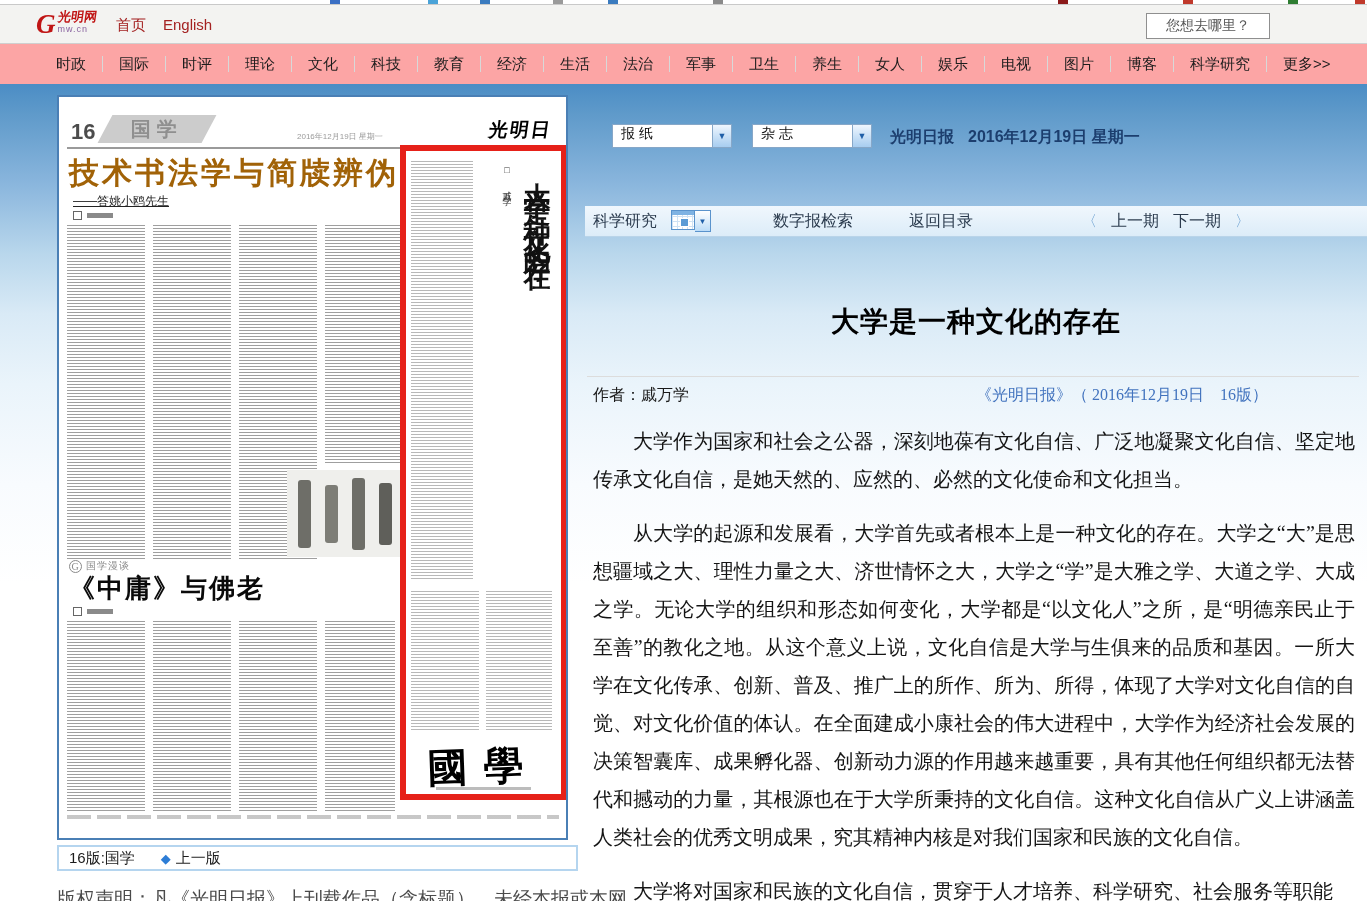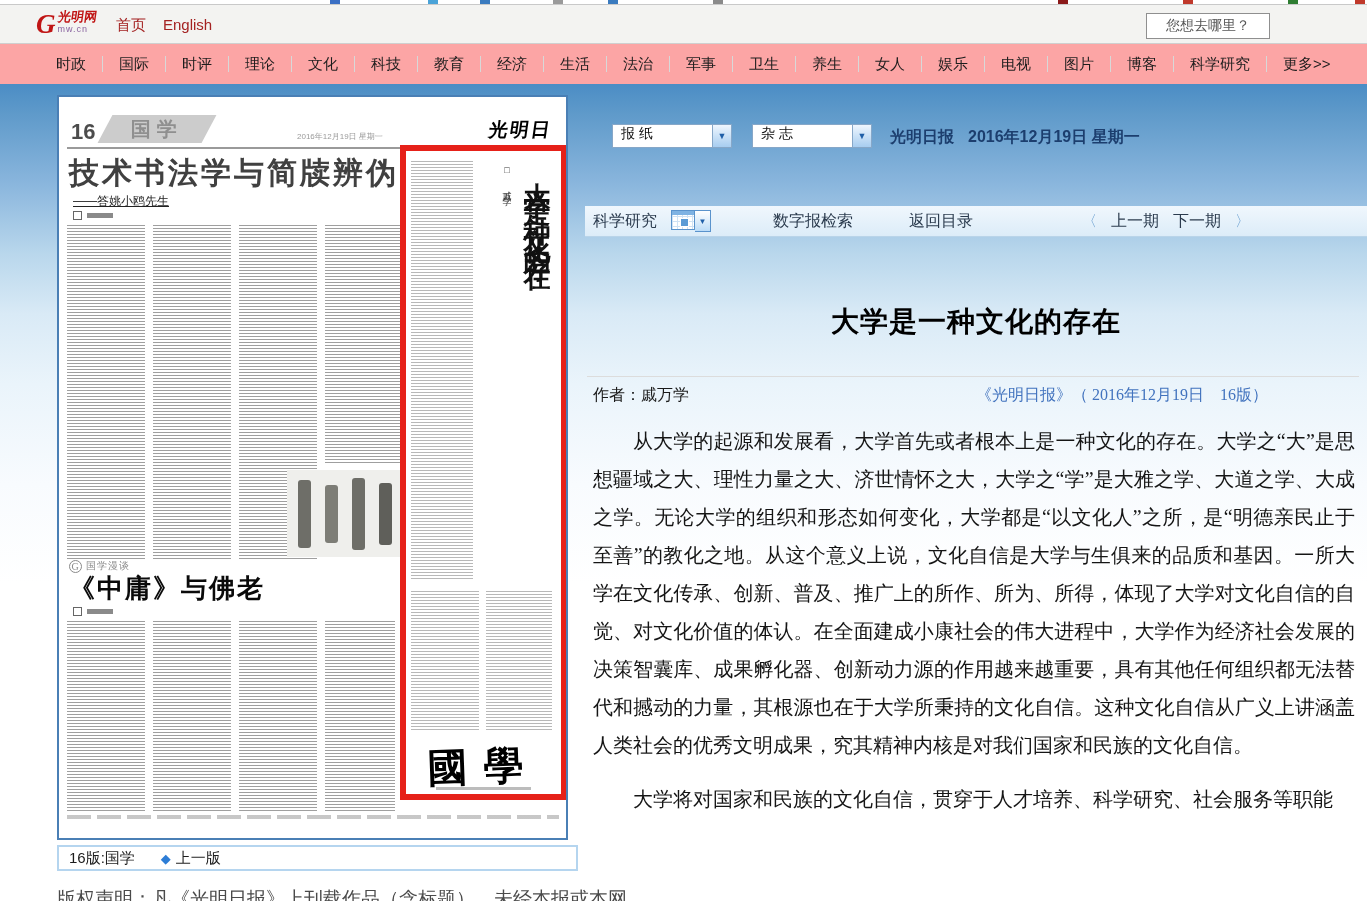--- a/index.html
+++ b/index.html
@@ -45,21 +45,21 @@
   .np-inner{position:absolute;left:0;top:0;width:507px;height:741px;overflow:hidden;}
   .np-pageno{position:absolute;left:12px;top:22px;font-size:22px;font-weight:bold;color:#4c4c4c;}
   .np-section{position:absolute;left:46px;top:18px;width:104px;height:28px;background:#cccccc;
               transform:skewX(-28deg);display:flex;align-items:center;justify-content:center;}
   .np-section span{transform:skewX(28deg);font-size:20px;font-weight:bold;color:#8f8f8f;
                    letter-spacing:6px;font-family:"Liberation Serif",serif;}
   .np-rule{position:absolute;left:8px;top:50px;width:492px;height:2px;background:#9a9a9a;}
   .np-dateline{position:absolute;left:238px;top:34px;font-size:8px;color:#9a9a9a;white-space:nowrap;}
   .np-masthead{position:absolute;left:428px;top:20px;font-size:19px;font-weight:bold;color:#000;
                font-family:"Liberation Serif",serif;transform:skewX(-8deg);letter-spacing:2px;}
-  .np-h1{position:absolute;left:10px;top:56px;font-size:30px;font-weight:bold;color:#404040;
+  .np-h1{position:absolute;left:10px;top:56px;font-size:30px;font-weight:bold;color:#a16207;
          font-family:Liberation Sans, sans-serif;letter-spacing:3px;white-space:nowrap;}
   .np-sub1{position:absolute;left:14px;top:96px;font-size:12px;color:#222;text-decoration:underline;}
   .np-byline{position:absolute;left:14px;top:114px;display:flex;align-items:center;gap:5px;}
   .byline-box{width:7px;height:7px;border:1px solid #666;}
   .byline-line{width:26px;height:5px;background:#8a8a8a;}
   .sim{background:repeating-linear-gradient(180deg,#9f9f9f 0,#9f9f9f 1px,transparent 1px,transparent 3px);}
   .sim-light{background:repeating-linear-gradient(180deg,#b8b8b8 0,#b8b8b8 1px,transparent 1px,transparent 3px);}
   .bamboo{position:absolute;left:228px;top:373px;width:116px;height:87px;background:#efefec;
           display:flex;align-items:center;justify-content:space-around;padding:4px;box-sizing:border-box;}
   .bamboo i{display:block;width:13px;height:68px;background:#6e6e68;border-radius:3px;}
@@ -297,15 +297,16 @@
   </span>
 </div>
 
 <div class="abs art-title">大学是一种文化的存在</div>
 <div class="abs art-divider"></div>
 <div class="abs art-meta">
   <span class="art-author">作者：戚万学</span>
   <span class="art-source">《光明日报》（ 2016年12月19日　16版）</span>
 </div>
 <div class="abs art-body">
+  <p>大学作为国家和社会之公器，深刻地葆有文化自信、广泛地凝聚文化自信、坚定地传承文化自信，是她天然的、应然的、必然的文化使命和文化担当。</p>
   <p>从大学的起源和发展看，大学首先或者根本上是一种文化的存在。大学之“大”是思想疆域之大、理性力量之大、济世情怀之大，大学之“学”是大雅之学、大道之学、大成之学。无论大学的组织和形态如何变化，大学都是“以文化人”之所，是“明德亲民止于至善”的教化之地。从这个意义上说，文化自信是大学与生俱来的品质和基因。一所大学在文化传承、创新、普及、推广上的所作、所为、所得，体现了大学对文化自信的自觉、对文化价值的体认。在全面建成小康社会的伟大进程中，大学作为经济社会发展的决策智囊库、成果孵化器、创新动力源的作用越来越重要，具有其他任何组织都无法替代和撼动的力量，其根源也在于大学所秉持的文化自信。这种文化自信从广义上讲涵盖人类社会的优秀文明成果，究其精神内核是对我们国家和民族的文化自信。</p>
   <p>大学将对国家和民族的文化自信，贯穿于人才培养、科学研究、社会服务等职能</p>
 </div>
 
 </body></html>

